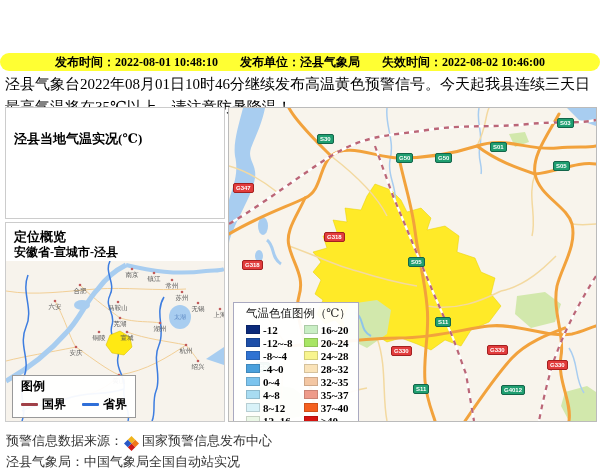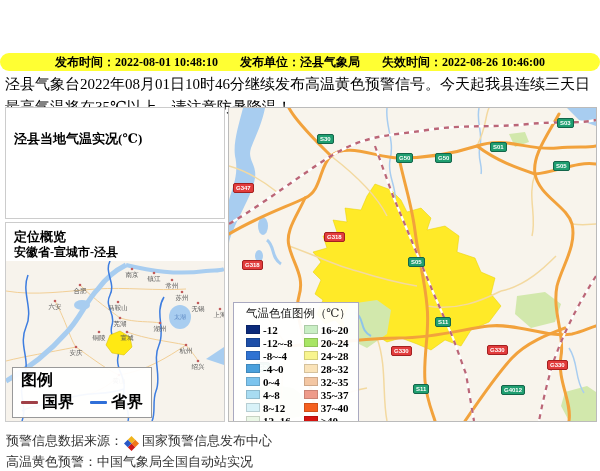--- a/index.html
+++ b/index.html
@@ -21,23 +21,23 @@
   #local-temp-panel { left:5px; top:107px; width:220px; height:112px; padding:22px 8px; }
   #local-temp-panel .panel-title { font-size:13px; font-weight:bold; }
   #location-panel { left:5px; top:222px; width:220px; height:200px; }
   #location-panel .panel-head { padding:6px 8px 2px 8px; }
   #location-panel .panel-title { font-size:13px; font-weight:bold; line-height:1.2; }
   #location-panel .panel-sub { font-size:12px; font-weight:bold; line-height:1.3; }
 
   .minimap-wrap { position:absolute; left:0; bottom:0; width:218px; height:160px; overflow:hidden; }
   .mini-legend { position:absolute; left:6px; bottom:3px; background:rgba(255,255,255,0.95);
     border:1px solid #999; padding:2px 8px 4px 8px; }
-  .mini-legend-title { font-size:16px; font-weight:bold; }
+  .mini-legend-title { font-size:12px; font-weight:bold; }
   .mini-legend-items { display:flex; gap:16px; margin-top:1px; }
-  .mini-legend-item { display:flex; align-items:center; gap:4px; font-size:16px; font-weight:bold; }
+  .mini-legend-item { display:flex; align-items:center; gap:4px; font-size:12px; font-weight:bold; }
   .mini-legend-dash { width:17px; height:3px; border-radius:1px; }
 
   #main-map { position:absolute; left:228px; top:107px; width:369px; height:315px;
     border:1px solid #bbb; overflow:hidden; background:#f8f4ec; }
 
   .temp-legend { position:absolute; left:4px; top:194px; background:rgba(255,255,255,0.95);
     border:1px solid #a9a9c0; padding:3px 7px 4px 12px; }
   .temp-legend-title { font-size:11.5px; color:#222; margin-bottom:2px; }
   .temp-legend-grid { display:grid; grid-auto-flow:column; grid-template-rows:repeat(8,13px);
     grid-template-columns:auto auto; column-gap:9px; }
@@ -56,21 +56,21 @@
 </style>
 </head>
 <body>
 
 <div id="stage">
 
 
   <div class="meta-bar">
     <span><span>发布时间：</span><span>2022-08-01 10:48:10</span></span>
     <span><span>发布单位：</span><span>泾县气象局</span></span>
-    <span><span>失效时间：</span><span>2022-08-26 10:46:00</span></span>
+    <span><span>失效时间：</span><span>2022-08-02 10:46:00</span></span>
   </div>
 
   <div class="warning-text">泾县气象台2022年08月01日10时46分继续发布高温黄色预警信号。今天起我县连续三天日最高气温将在35℃以上。请注意防暑降温！</div>
 
   <div class="panel" id="local-temp-panel">
     <div class="panel-title">泾县当地气温实况(℃)</div>
   </div>
 
   <div class="panel" id="location-panel">
     <div class="panel-head">
@@ -329,16 +329,16 @@
     <div class="footer-row">
       <span>预警信息数据来源：</span>
       <svg class="footer-logo" width="15" height="15" viewBox="0 0 20 20">
         <polygon points="10,0 15,5 10,10 5,5" fill="#f0b41e"></polygon>
         <polygon points="15,5 20,10 15,15 10,10" fill="#f07818"></polygon>
         <polygon points="10,10 15,15 10,20 5,15" fill="#d01818"></polygon>
         <polygon points="5,5 10,10 5,15 0,10" fill="#2858c8"></polygon>
       </svg>
       <span>国家预警信息发布中心</span>
     </div>
-    <div>高温黄色预警：中国气象局全国自动站实况</div>
+    <div>泾县气象局：中国气象局全国自动站实况</div>
   </div>
 
 </div>
 
 </body></html>

